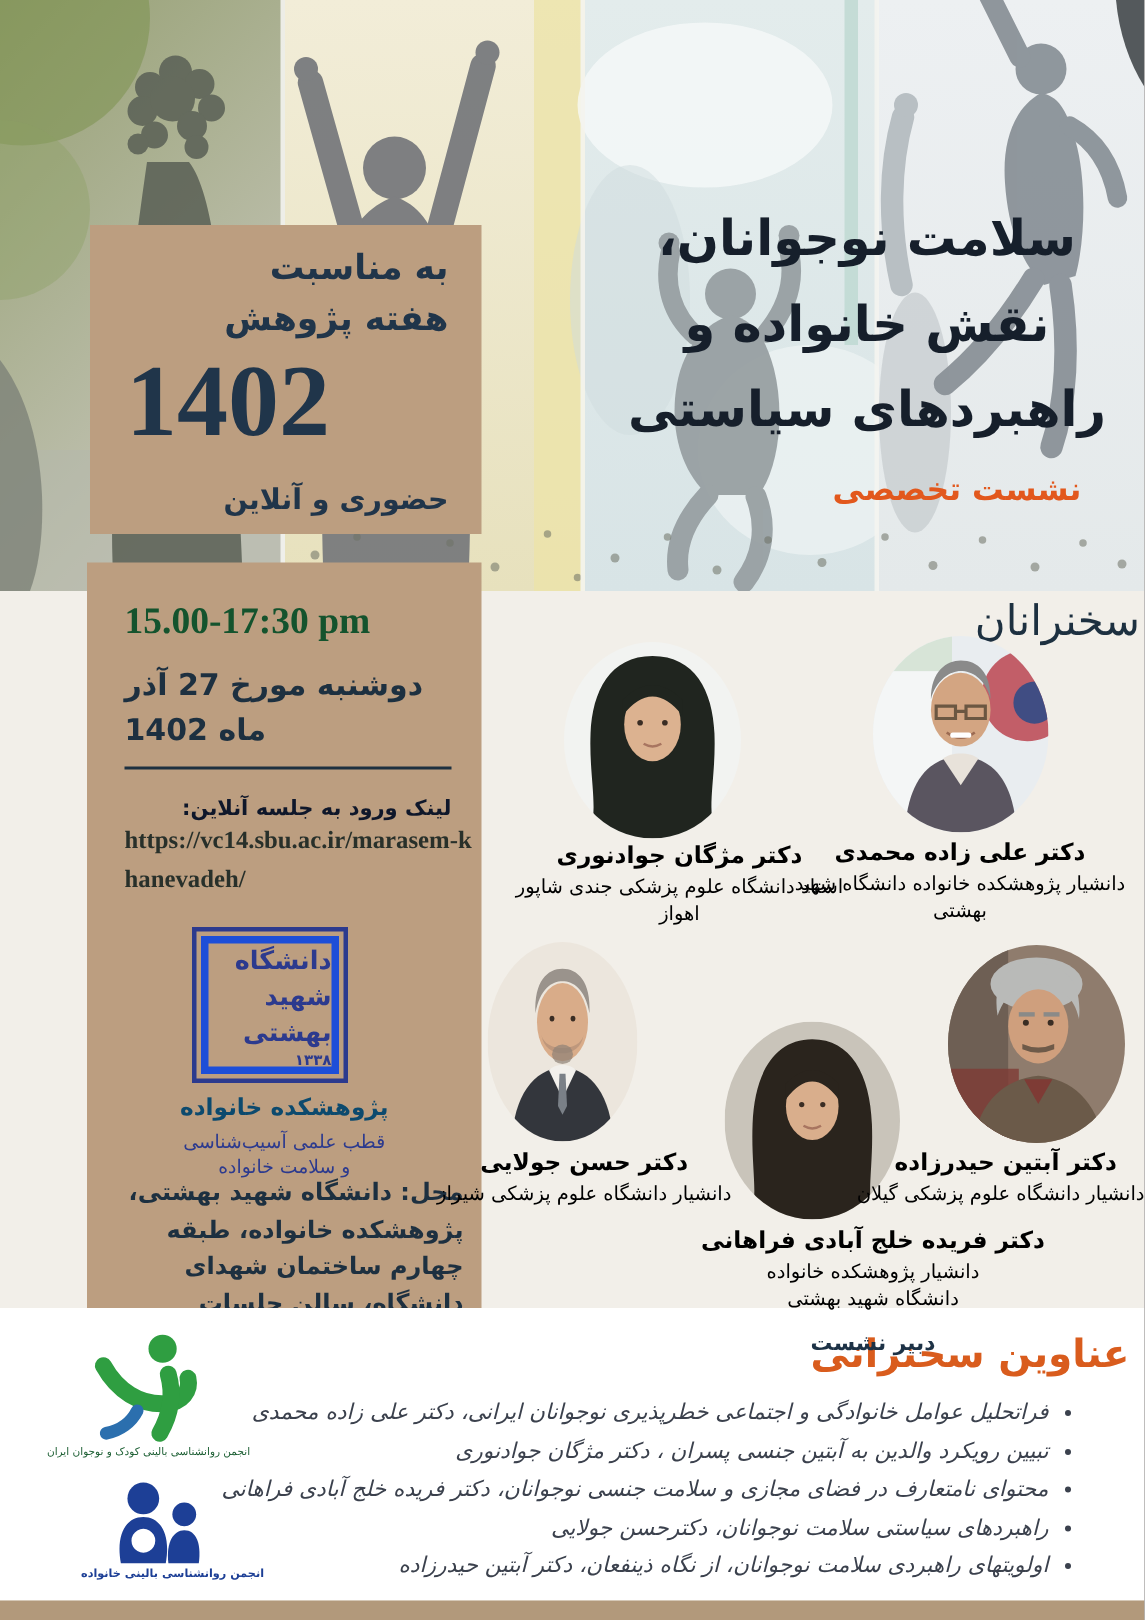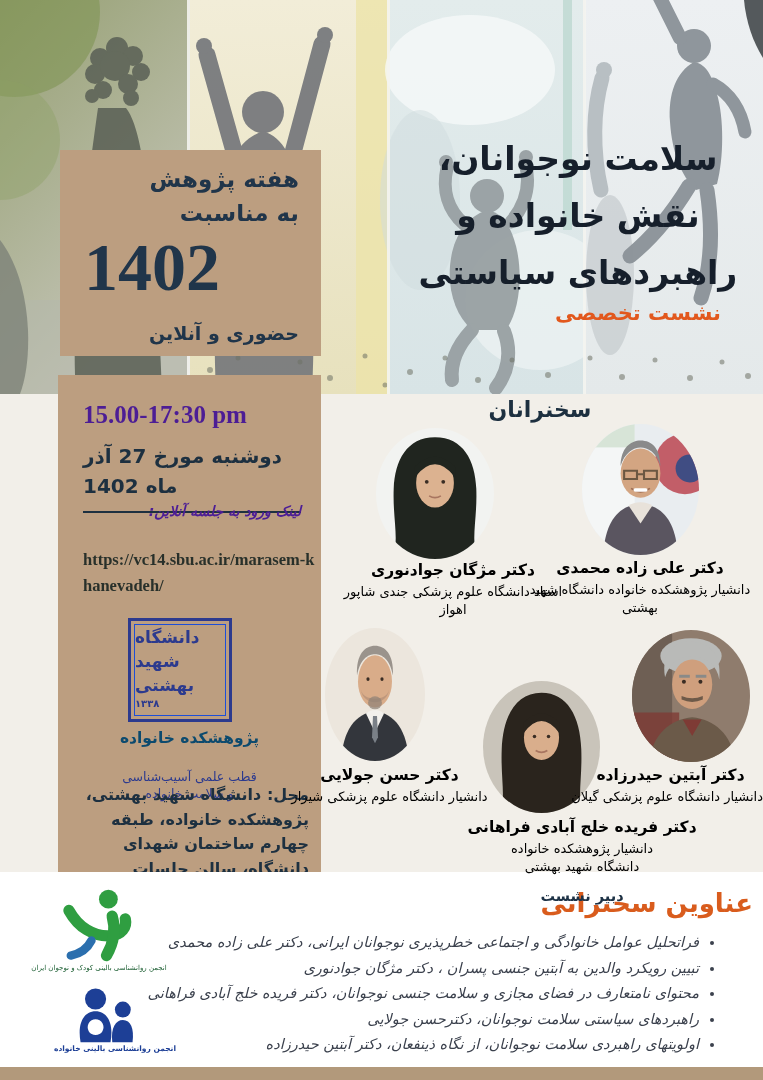--- a/index.html
+++ b/index.html
@@ -18,56 +18,56 @@
   .occ-year{position:absolute;top:84px;left:24px;direction:ltr;
     font-family:"Liberation Serif","DejaVu Serif",serif;font-weight:bold;
     font-size:68px;line-height:66px;color:#20354a;}
   .occ-mode{position:absolute;bottom:12px;right:22px;direction:rtl;
     font-size:19px;font-weight:bold;color:#20354a;}
   
   .title-block{position:absolute;left:398px;top:130px;width:360px;z-index:3;
     direction:rtl;text-align:center;}
   .title-line{font-size:33px;font-weight:bold;line-height:57px;color:#161f2b;
     white-space:nowrap;}
-  .title-sub{padding-right:0;padding-left:120px;
+  .title-sub{margin-top:13px;padding-right:0;padding-left:120px;
     font-size:21px;font-weight:bold;color:#e2581d;white-space:nowrap;}
   
   .body-bg{position:absolute;left:0;top:394px;width:763px;height:478px;
     background:#f2efe9;z-index:1;}
   
   .sidebar{position:absolute;left:58px;top:375px;width:263px;height:497px;
     background:#bc9e80;z-index:4;}
   .sb-time{position:absolute;left:25px;top:26px;direction:ltr;
     font-family:"Liberation Serif","DejaVu Serif",serif;font-weight:bold;
-    font-size:25px;color:#4c1d95;}
+    font-size:25px;color:#14532d;}
   .sb-date{position:absolute;left:25px;right:18px;top:66px;direction:rtl;
     text-align:left;font-size:20px;font-weight:bold;line-height:30px;color:#1d3040;}
   .sb-divider{position:absolute;left:25px;right:20px;top:136px;height:2px;
     background:#1d3040;}
-  .sb-link-label{position:absolute;right:20px;top:128px;direction:rtl;
-    font-size:14px;font-weight:bold;color:#4c1d95;font-style:italic;}
+  .sb-link-label{position:absolute;right:20px;top:156px;direction:rtl;
+    font-size:14px;font-weight:bold;color:#0f172a;}
   .sb-url{position:absolute;left:25px;right:6px;top:172px;direction:ltr;
     font-family:"Liberation Serif","DejaVu Serif",serif;font-weight:bold;
     font-size:16.5px;line-height:26px;color:#28302a;word-break:break-all;cursor:pointer;}
   .sb-seal{position:absolute;left:70px;top:243px;width:104px;height:104px;
     border:3px solid #2c3a8e;box-sizing:border-box;}
   .sb-seal-inner{position:absolute;left:3px;top:3px;right:3px;bottom:3px;
-    border:1px solid #1d4ed8;text-align:left;color:#2c3a8e;direction:rtl;}
+    border:5px solid #1d4ed8;text-align:right;color:#2c3a8e;direction:rtl;}
   .seal-word{font-size:17px;font-weight:bold;line-height:24px;}
   .seal-year{font-size:10px;font-weight:bold;line-height:14px;}
   .sb-institute{position:absolute;left:0;right:0;top:354px;text-align:center;
     direction:rtl;font-size:15.5px;font-weight:bold;color:#0c4a6e;}
   .sb-pole{position:absolute;left:0;right:0;top:377px;text-align:center;
-    direction:rtl;font-size:12.5px;line-height:17px;color:#2c3a8e;margin-top:16px;}
+    direction:rtl;font-size:12.5px;line-height:17px;color:#2c3a8e;}
   .sb-location{position:absolute;left:12px;right:12px;top:408px;direction:rtl;
     text-align:right;font-size:16px;font-weight:bold;line-height:24.5px;color:#1d3040;}
   
   .speakers{position:absolute;left:0;top:0;width:763px;height:900px;z-index:5;pointer-events:none;}
-  .sp-heading{position:absolute;left:320px;top:397px;width:440px;text-align:center;
-    direction:rtl;font-size:22px;font-weight:bold;color:#1d3040;}
+  .sp-heading{position:absolute;left:320px;top:397px;width:440px;text-align:right;
+    direction:rtl;font-size:28px;font-weight:normal;color:#1d3040;}
   .photo{position:absolute;border-radius:50%;overflow:hidden;}
   .photo svg{display:block;width:100%;height:100%;}
   .sp-text{position:absolute;text-align:center;direction:rtl;}
   .sp-name{font-size:15.5px;font-weight:bold;color:#000000;white-space:nowrap;}
   .sp-aff{margin-top:4px;font-size:13px;line-height:17.5px;color:#000000;}
   .aff-narrow{max-width:180px;margin-left:auto;margin-right:auto;}
   .sp-role{margin-top:13px;font-size:14.5px;font-weight:bold;color:#1d3246;}
   .nowrap{white-space:nowrap;}
   
   .bottom{position:absolute;left:0;top:872px;width:763px;height:195px;
@@ -196,22 +196,22 @@
       </g>
 
       <rect x="187" y="0" width="3" height="394" fill="#f4f4ef" opacity="0.9"></rect>
       <rect x="387" y="0" width="3" height="394" fill="#f4f4ef" opacity="0.9"></rect>
       <rect x="583" y="0" width="3" height="394" fill="#f4f4ef" opacity="0.9"></rect>
     </svg>
   </div>
 
   <div class="occasion">
     <div class="occ-lines">
+      <div>به مناسبت</div>
       <div>هفته پژوهش</div>
-      <div>به مناسبت</div>
     </div>
     <div class="occ-year">1402</div>
     <div class="occ-mode">حضوری و آنلاین</div>
   </div>
 
   <div class="title-block">
     <div class="title-line">سلامت نوجوانان،</div>
     <div class="title-line">نقش خانواده و</div>
     <div class="title-line">راهبردهای سیاستی</div>
     <div class="title-sub">نشست تخصصی</div>

